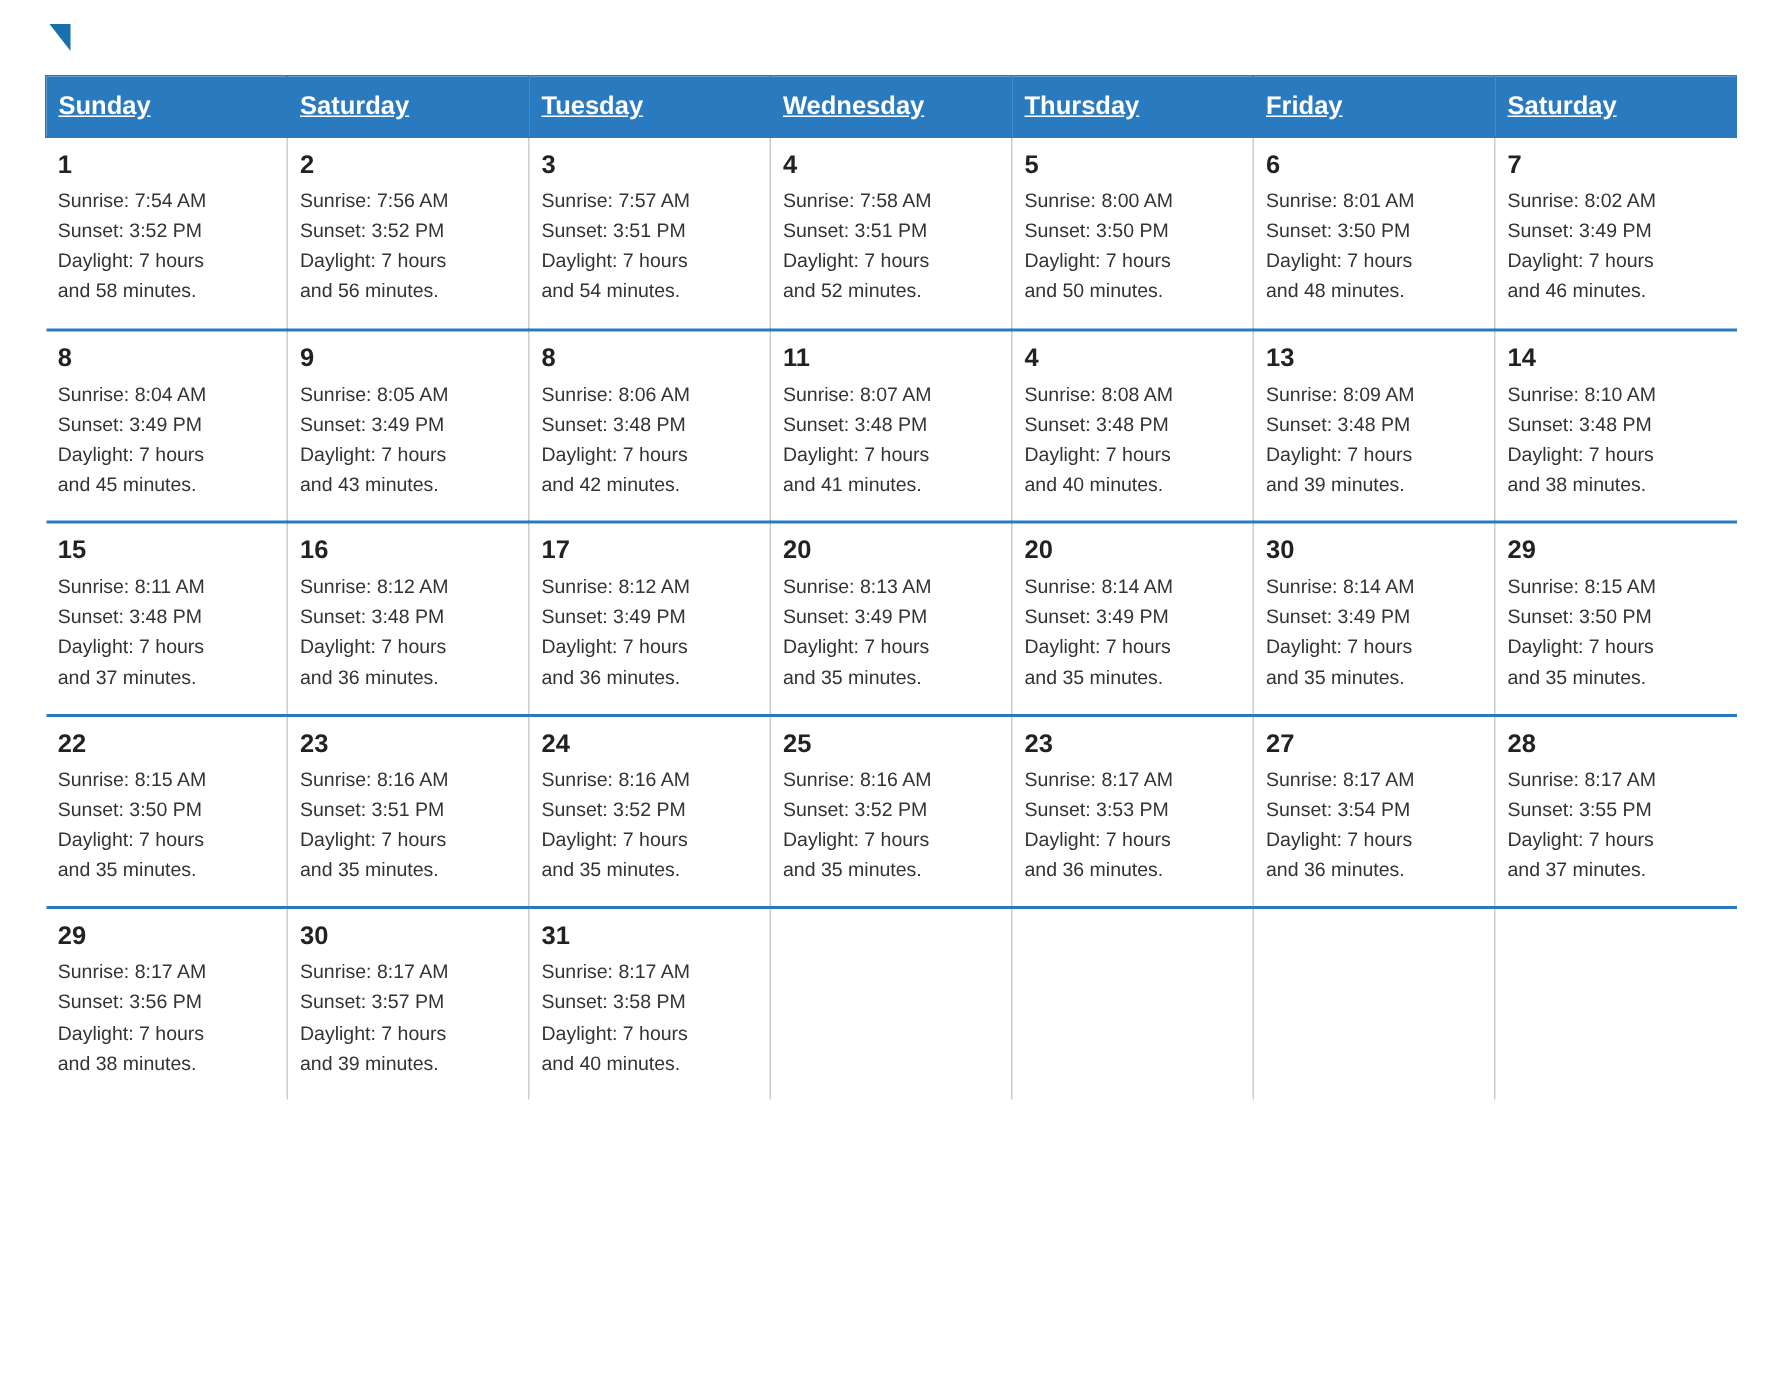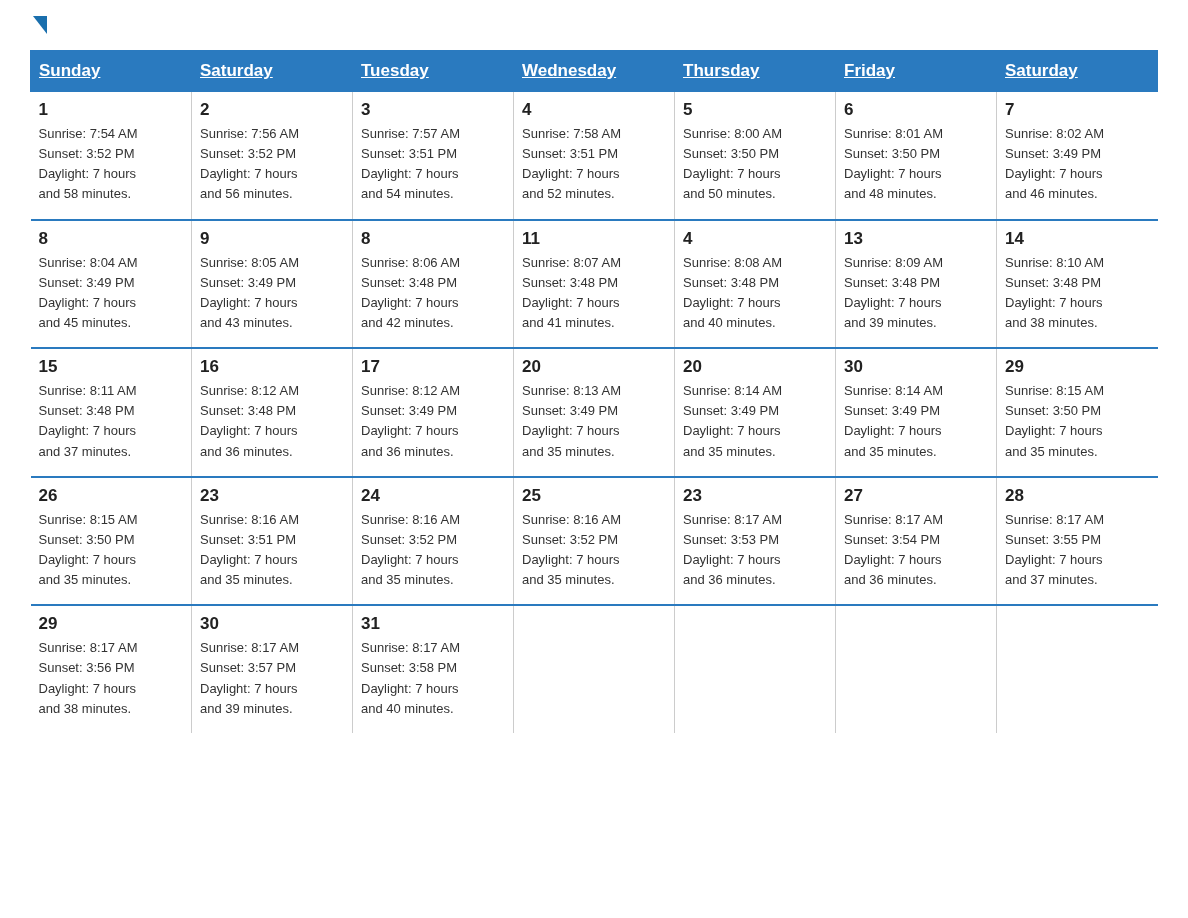--- a/index.html
+++ b/index.html
@@ -327,21 +327,21 @@
         <div class="day-info">
           Sunrise: 8:15 AM<br>
           Sunset: 3:50 PM<br>
           Daylight: 7 hours<br>
           and 35 minutes.
         </div>
         </td>
       </tr>
       <tr>
         <td>
-          <span class="day-num">26</span>
+          <span class="day-num">22</span>
         <div class="day-info">
           Sunrise: 8:15 AM<br>
           Sunset: 3:50 PM<br>
           Daylight: 7 hours<br>
           and 35 minutes.
         </div>
         </td>
         <td>
           <span class="day-num">23</span>
         <div class="day-info">

